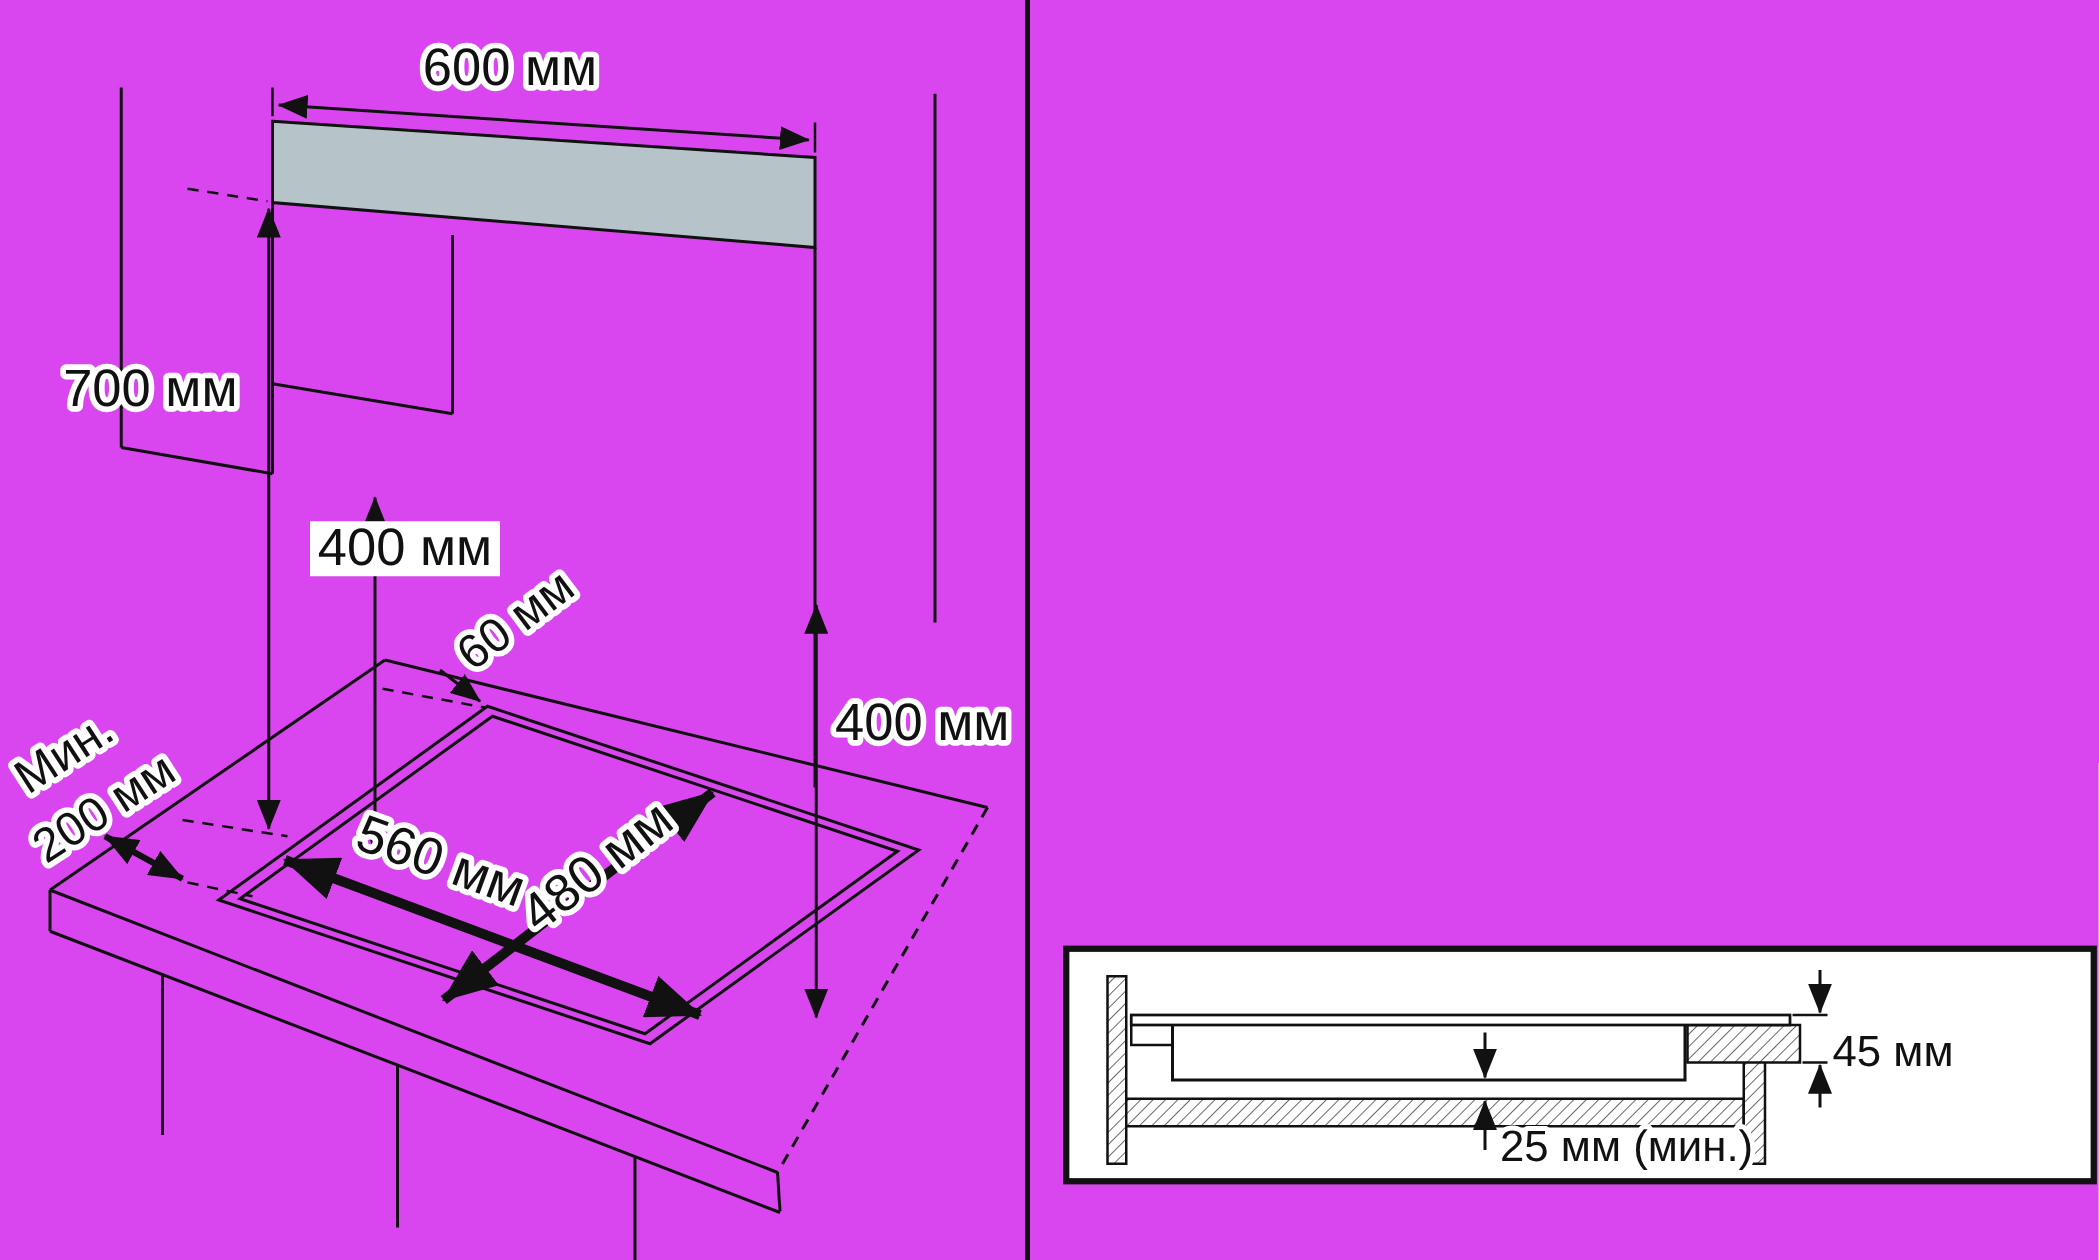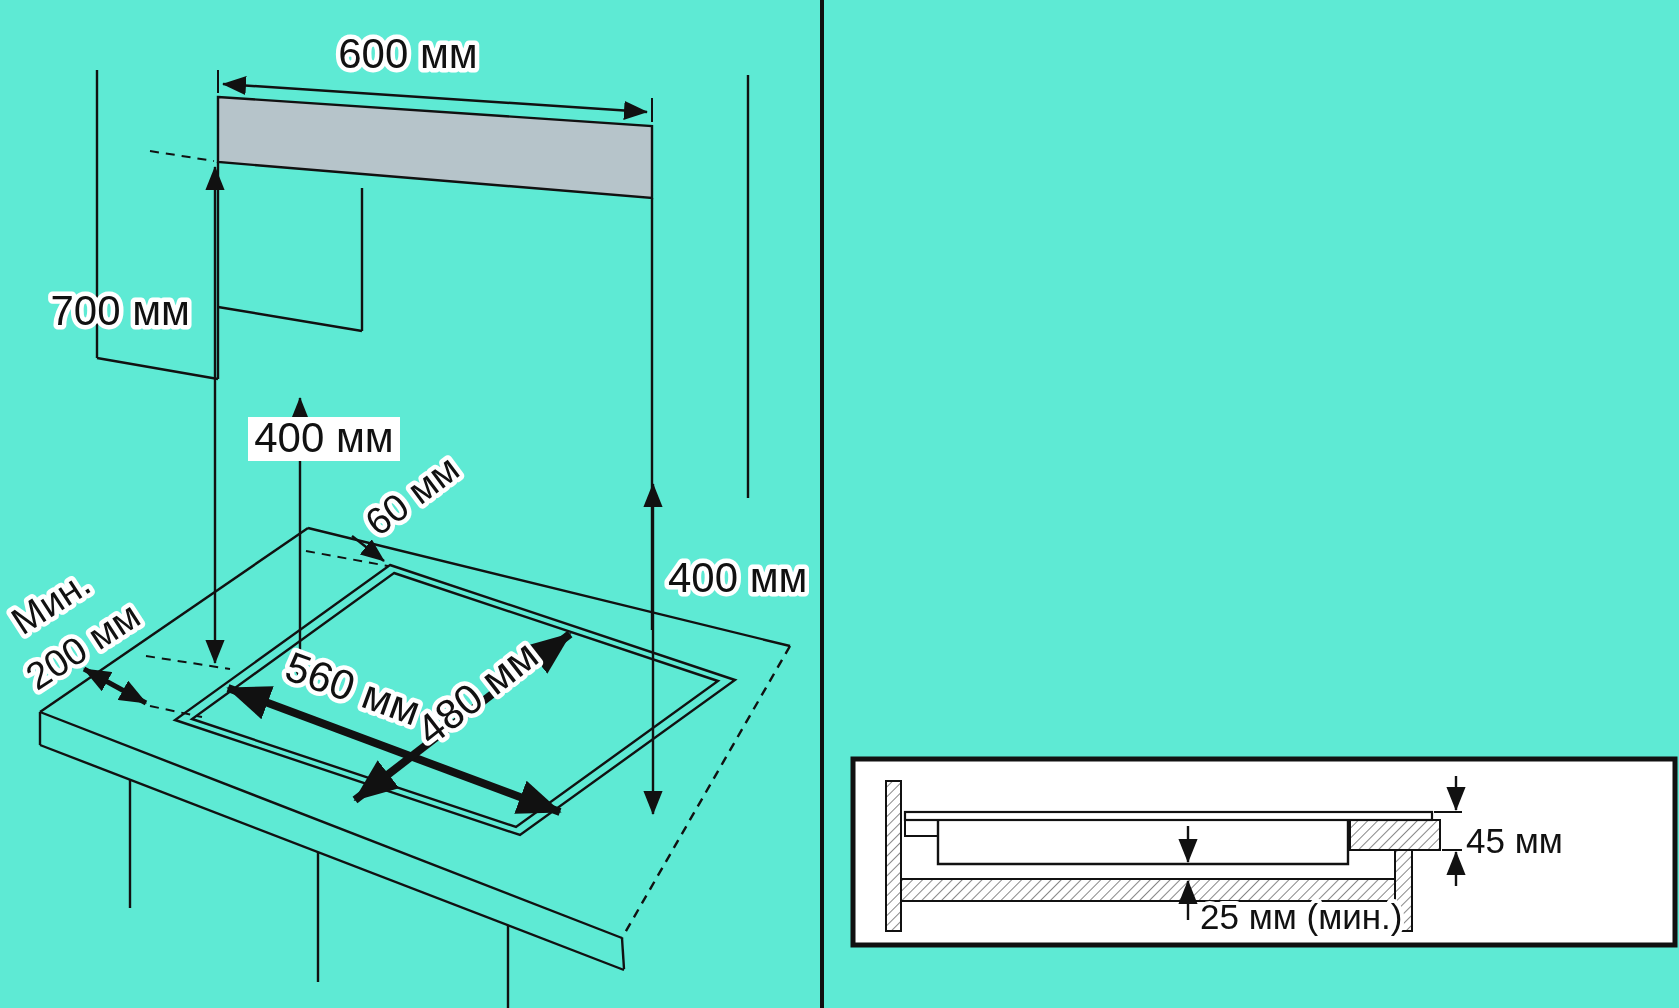--- a/index.html
+++ b/index.html
@@ -1,16 +1,16 @@
 <!DOCTYPE html>
 <html><head>
 <meta charset="utf-8">
 <style>
   html, body { margin: 0; padding: 0; background: #ffffff; }
-  .canvas { position: relative; width: 1679px; height: 1008px; background: #5eead4; overflow: hidden; }
+  .canvas { position: relative; width: 1679px; height: 1008px; background: #d946ef; overflow: hidden; }
   svg { display: block; }
 
   .ln    { stroke: #111; stroke-width: 2.4; fill: none; }
   .thin  { stroke-width: 2; }
   .dash  { stroke-dasharray: 9 7; }
   .thick { stroke: #111; stroke-width: 8; fill: none; }
   .med   { stroke: #111; stroke-width: 5; fill: none; }
   .frame { stroke: #111; stroke-width: 5; fill: #ffffff; }
   .hatched { fill: url(#hatch); stroke: #111; stroke-width: 2; }
   .white-fill { fill: #ffffff; stroke: #111; stroke-width: 2.2; }

